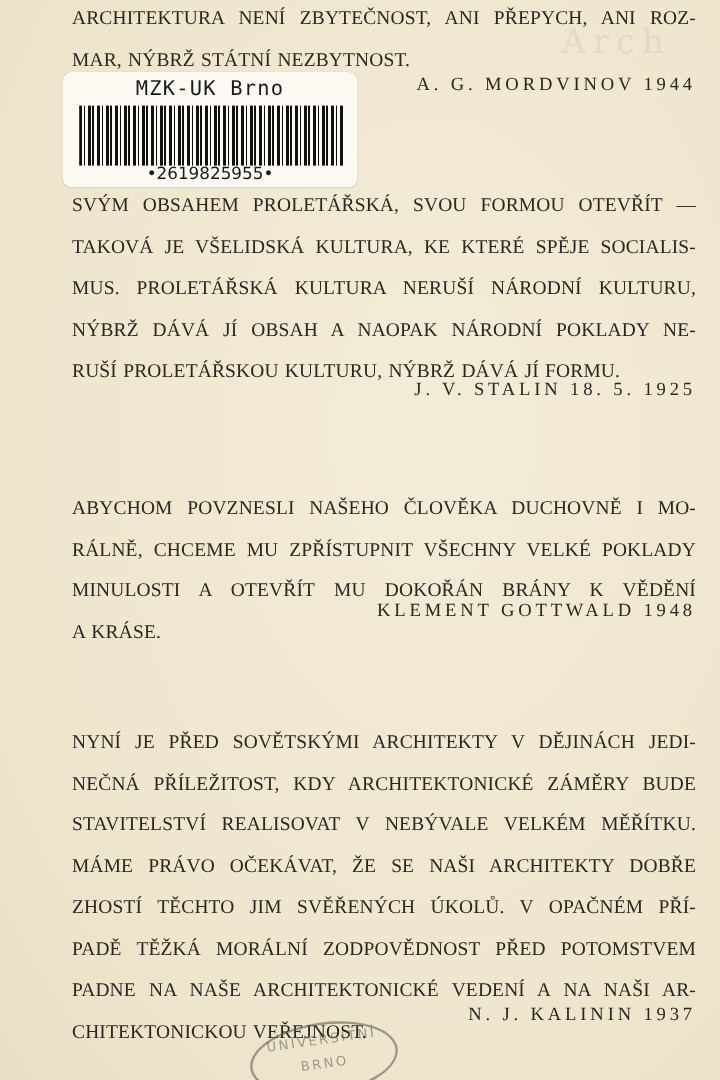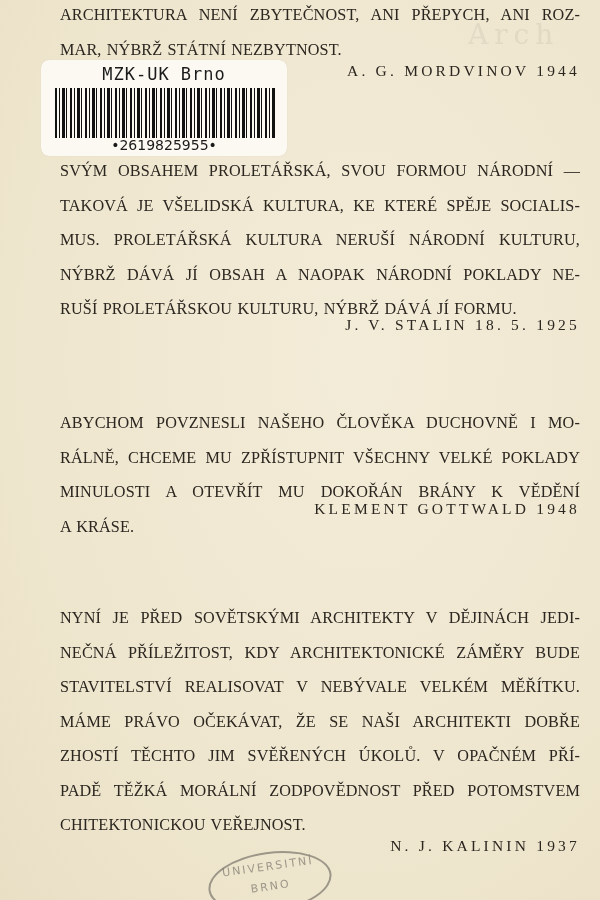--- a/index.html
+++ b/index.html
@@ -25,21 +25,21 @@
     letter-spacing: 0.15px; word-spacing: 1px;
   }
   .quote .line { display: block; white-space: nowrap; text-align: justify; text-align-last: justify; }
   .quote .line.last { text-align-last: left; }
   .author {
     position: absolute; right: 20px;
     font-size: 15.5px; letter-spacing: 3.2px;
     white-space: nowrap;
   }
   .barcode-label {
-    position: absolute; left: 41px; top: 60px;
+    position: absolute; left: 52px; top: 60px;
     width: 246px; height: 96px;
     background: #fbf9f1; border-radius: 8px;
     box-shadow: 0 0 1px rgba(0,0,0,0.15);
     text-decoration: underline;
   }
   .barcode-label .lib {
     position: absolute; top: 4px; left: 0; right: 0; text-align: center;
     font-family: "DejaVu Sans Mono", monospace; font-size: 17px; letter-spacing: 1px;
     color: #1b1b1b;
   }
@@ -77,43 +77,44 @@
   </div>
   <div class="author" style="top:62px;margin-left:47px;">A. G. MORDVINOV 1944</div>
 
   <div class="barcode-label">
     <div class="lib">MZK-UK Brno</div>
     <div class="bars"></div>
     <div class="num">•2619825955•</div>
   </div>
 
   <div class="quote" style="top:154px;">
-    <span class="line">SVÝM OBSAHEM PROLETÁŘSKÁ, SVOU FORMOU NÁRODNÍ —</span>
+    <span class="line">SVÝM OBSAHEM PROLETÁŘSKÁ, SVOU FORMOU OTEVŘÍT —</span>
     <span class="line">TAKOVÁ JE VŠELIDSKÁ KULTURA, KE KTERÉ SPĚJE SOCIALIS-</span>
     <span class="line">MUS. PROLETÁŘSKÁ KULTURA NERUŠÍ NÁRODNÍ KULTURU,</span>
     <span class="line">NÝBRŽ DÁVÁ JÍ OBSAH A NAOPAK NÁRODNÍ POKLADY NE-</span>
     <span class="line last">RUŠÍ PROLETÁŘSKOU KULTURU, NÝBRŽ DÁVÁ JÍ FORMU.</span>
   </div>
   <div class="author" style="top:316px;">J. V. STALIN 18. 5. 1925</div>
 
   <div class="quote" style="top:406px;">
     <span class="line">ABYCHOM POVZNESLI NAŠEHO ČLOVĚKA DUCHOVNĚ I MO-</span>
     <span class="line">RÁLNĚ, CHCEME MU ZPŘÍSTUPNIT VŠECHNY VELKÉ POKLADY</span>
     <span class="line">MINULOSTI A OTEVŘÍT MU DOKOŘÁN BRÁNY K VĚDĚNÍ</span>
     <span class="line last">A KRÁSE.</span>
   </div>
   <div class="author" style="top:500px;">KLEMENT GOTTWALD 1948</div>
 
   <div class="quote" style="top:601px;">
     <span class="line">NYNÍ JE PŘED SOVĚTSKÝMI ARCHITEKTY V DĚJINÁCH JEDI-</span>
     <span class="line">NEČNÁ PŘÍLEŽITOST, KDY ARCHITEKTONICKÉ ZÁMĚRY BUDE</span>
     <span class="line">STAVITELSTVÍ REALISOVAT V NEBÝVALE VELKÉM MĚŘÍTKU.</span>
-    <span class="line">MÁME PRÁVO OČEKÁVAT, ŽE SE NAŠI ARCHITEKTI DOBŘE</span>
+    <span class="line">MÁME PRÁVO OČEKÁVAT, ŽE SE NAŠI ARCHITEKTY DOBŘE</span>
     <span class="line">ZHOSTÍ TĚCHTO JIM SVĚŘENÝCH ÚKOLŮ. V OPAČNÉM PŘÍ-</span>
     <span class="line">PADĚ TĚŽKÁ MORÁLNÍ ZODPOVĚDNOST PŘED POTOMSTVEM</span>
+    <span class="line">PADNE NA NAŠE ARCHITEKTONICKÉ VEDENÍ A NA NAŠI AR-</span>
     <span class="line last">CHITEKTONICKOU VEŘEJNOST.</span>
   </div>
   <div class="author" style="top:837px;">N. J. KALININ 1937</div>
 
   <div class="stamp">
     <span style="top:6px;">UNIVERSITNÍ</span>
     <span style="top:26px;">BRNO</span>
   </div>
 </div>
 

